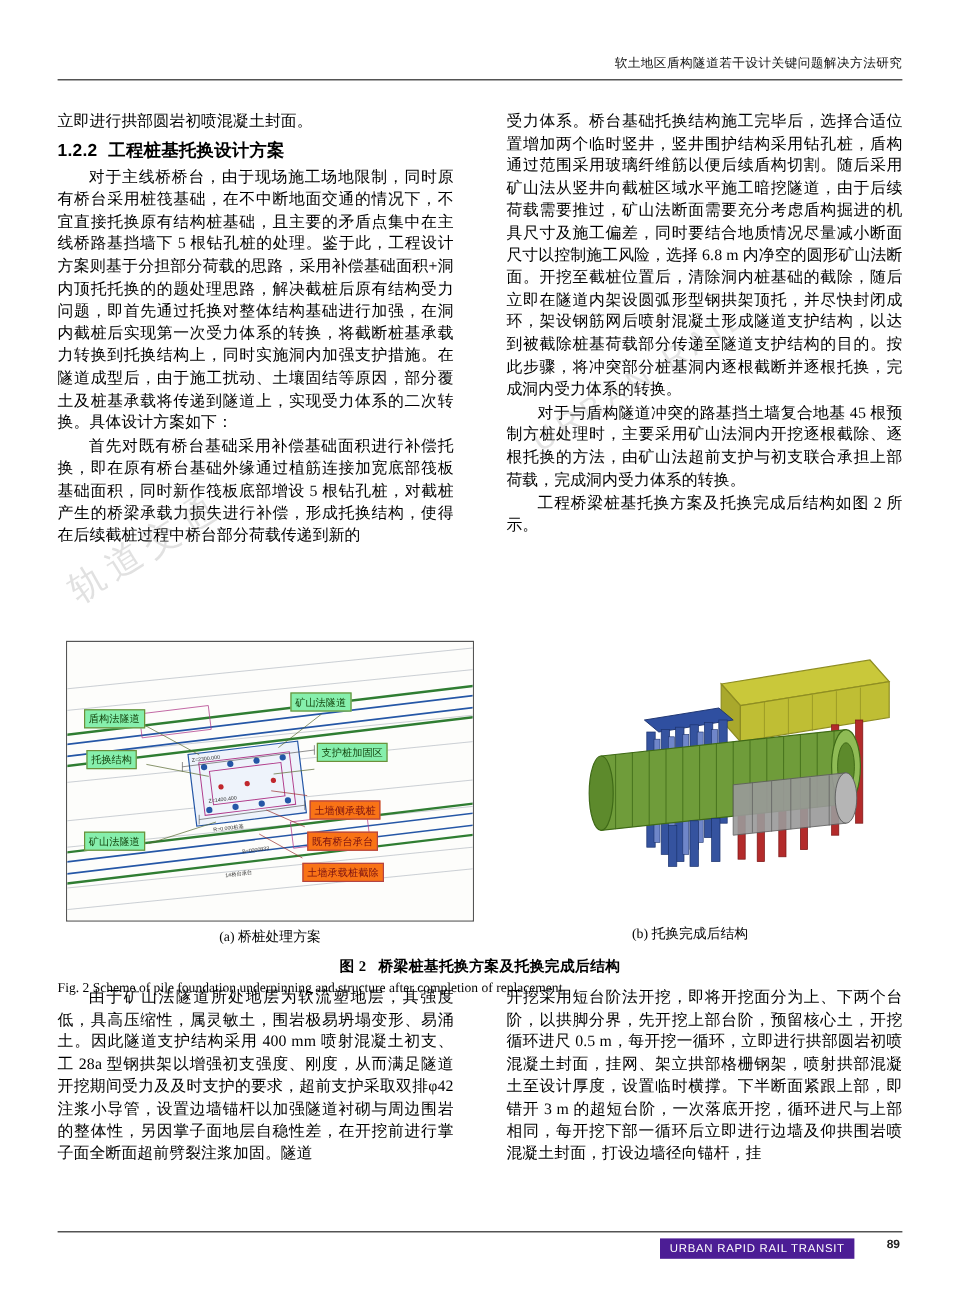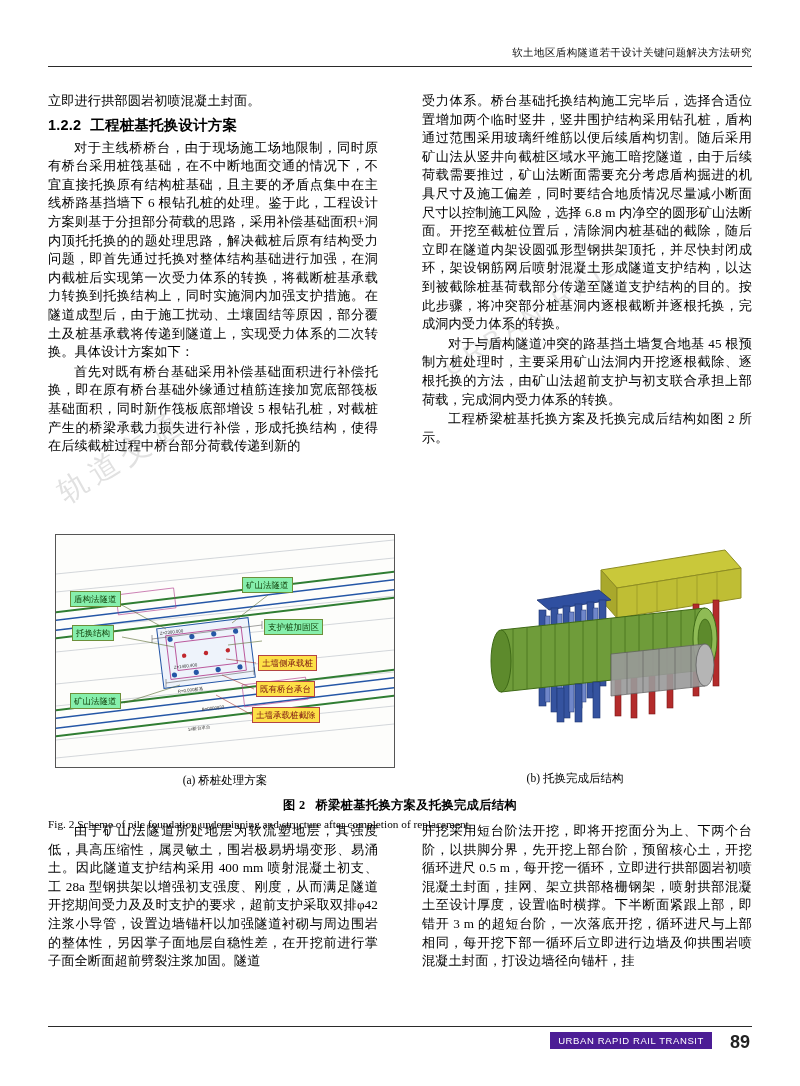--- a/index.html
+++ b/index.html
@@ -102,21 +102,21 @@
   .footer-badge{
     position:absolute;right:40px;top:0;
     background:#4c1d95;color:#fff;
     font-family:"Liberation Sans", sans-serif;
     font-size:9.5px;letter-spacing:.6px;
     padding:3px 8px 3px 8px;
   }
   .footer-page{
     position:absolute;right:2px;top:0;
     font-family:"Liberation Sans", sans-serif;
-    font-size:18px;font-weight:bold;color:#222;
+    font-size:10px;font-weight:bold;color:#222;
   }
   
   .wm{
     position:absolute;
     left:130px;top:330px;
     width:430px;height:430px;
     transform:rotate(-32deg);
     color:rgba(120,120,120,.22);
     font-size:30px;
     font-family:"Liberation Sans", sans-serif;
@@ -143,40 +143,40 @@
     position:absolute;
     background:#86efac;
     border:1px solid #6d8f3a;
     font-size:8.5px;
     color:#15460f;
     padding:2px 3px;
     font-family:"Liberation Sans", sans-serif;
     line-height:10px;
     white-space:nowrap;
   }
-  .calloutbox.red{background:#fde047;border-color:#b34444;color:#7a1212;}
+  .calloutbox.red{background:#f97316;border-color:#b34444;color:#7a1212;margin-top:12px;}
   
   .model{position:absolute;inset:0;background:#ffffff;}
 </style>
 </head>
 <body>
 
 <div class="page">
 
   <div class="runhead">软土地区盾构隧道若干设计关键问题解决方法研究</div>
   <div class="runhead-rule"></div>
 
   <div class="cols">
 
     <div class="col left">
       <p>立即进行拱部圆岩初喷混凝土封面。</p>
       <h2 class="sec">
         <span class="num">1.2.2</span><span>工程桩基托换设计方案</span>
       </h2>
-      <p class="indent">对于主线桥桥台，由于现场施工场地限制，同时原有桥台采用桩筏基础，在不中断地面交通的情况下，不宜直接托换原有结构桩基础，且主要的矛盾点集中在主线桥路基挡墙下 6 根钻孔桩的处理。鉴于此，工程设计方案则基于分担部分荷载的思路，采用补偿基础面积+洞内顶托托换的的题处理思路，解决截桩后原有结构受力问题，即首先通过托换对整体结构基础进行加强，在洞内截桩后实现第一次受力体系的转换，将截断桩基承载力转换到托换结构上，同时实施洞内加强支护措施。在隧道成型后，由于施工扰动、土壤固结等原因，部分覆土及桩基承载将传递到隧道上，实现受力体系的二次转换。具体设计方案如下：</p>
+      <p class="indent">对于主线桥桥台，由于现场施工场地限制，同时原有桥台采用桩筏基础，在不中断地面交通的情况下，不宜直接托换原有结构桩基础，且主要的矛盾点集中在主线桥路基挡墙下 5 根钻孔桩的处理。鉴于此，工程设计方案则基于分担部分荷载的思路，采用补偿基础面积+洞内顶托托换的的题处理思路，解决截桩后原有结构受力问题，即首先通过托换对整体结构基础进行加强，在洞内截桩后实现第一次受力体系的转换，将截断桩基承载力转换到托换结构上，同时实施洞内加强支护措施。在隧道成型后，由于施工扰动、土壤固结等原因，部分覆土及桩基承载将传递到隧道上，实现受力体系的二次转换。具体设计方案如下：</p>
       <p class="indent">首先对既有桥台基础采用补偿基础面积进行补偿托换，即在原有桥台基础外缘通过植筋连接加宽底部筏板基础面积，同时新作筏板底部增设 5 根钻孔桩，对截桩产生的桥梁承载力损失进行补偿，形成托换结构，使得在后续截桩过程中桥台部分荷载传递到新的</p>
     </div>
 
     <div class="col right">
       <p>受力体系。桥台基础托换结构施工完毕后，选择合适位置增加两个临时竖井，竖井围护结构采用钻孔桩，盾构通过范围采用玻璃纤维筋以便后续盾构切割。随后采用矿山法从竖井向截桩区域水平施工暗挖隧道，由于后续荷载需要推过，矿山法断面需要充分考虑盾构掘进的机具尺寸及施工偏差，同时要结合地质情况尽量减小断面尺寸以控制施工风险，选择 6.8 m 内净空的圆形矿山法断面。开挖至截桩位置后，清除洞内桩基础的截除，随后立即在隧道内架设圆弧形型钢拱架顶托，并尽快封闭成环，架设钢筋网后喷射混凝土形成隧道支护结构，以达到被截除桩基荷载部分传递至隧道支护结构的目的。按此步骤，将冲突部分桩基洞内逐根截断并逐根托换，完成洞内受力体系的转换。</p>
       <p class="indent">对于与盾构隧道冲突的路基挡土墙复合地基 45 根预制方桩处理时，主要采用矿山法洞内开挖逐根截除、逐根托换的方法，由矿山法超前支护与初支联合承担上部荷载，完成洞内受力体系的转换。</p>
       <p class="indent">工程桥梁桩基托换方案及托换完成后结构如图 2 所示。</p>
     </div>
 
   </div>

